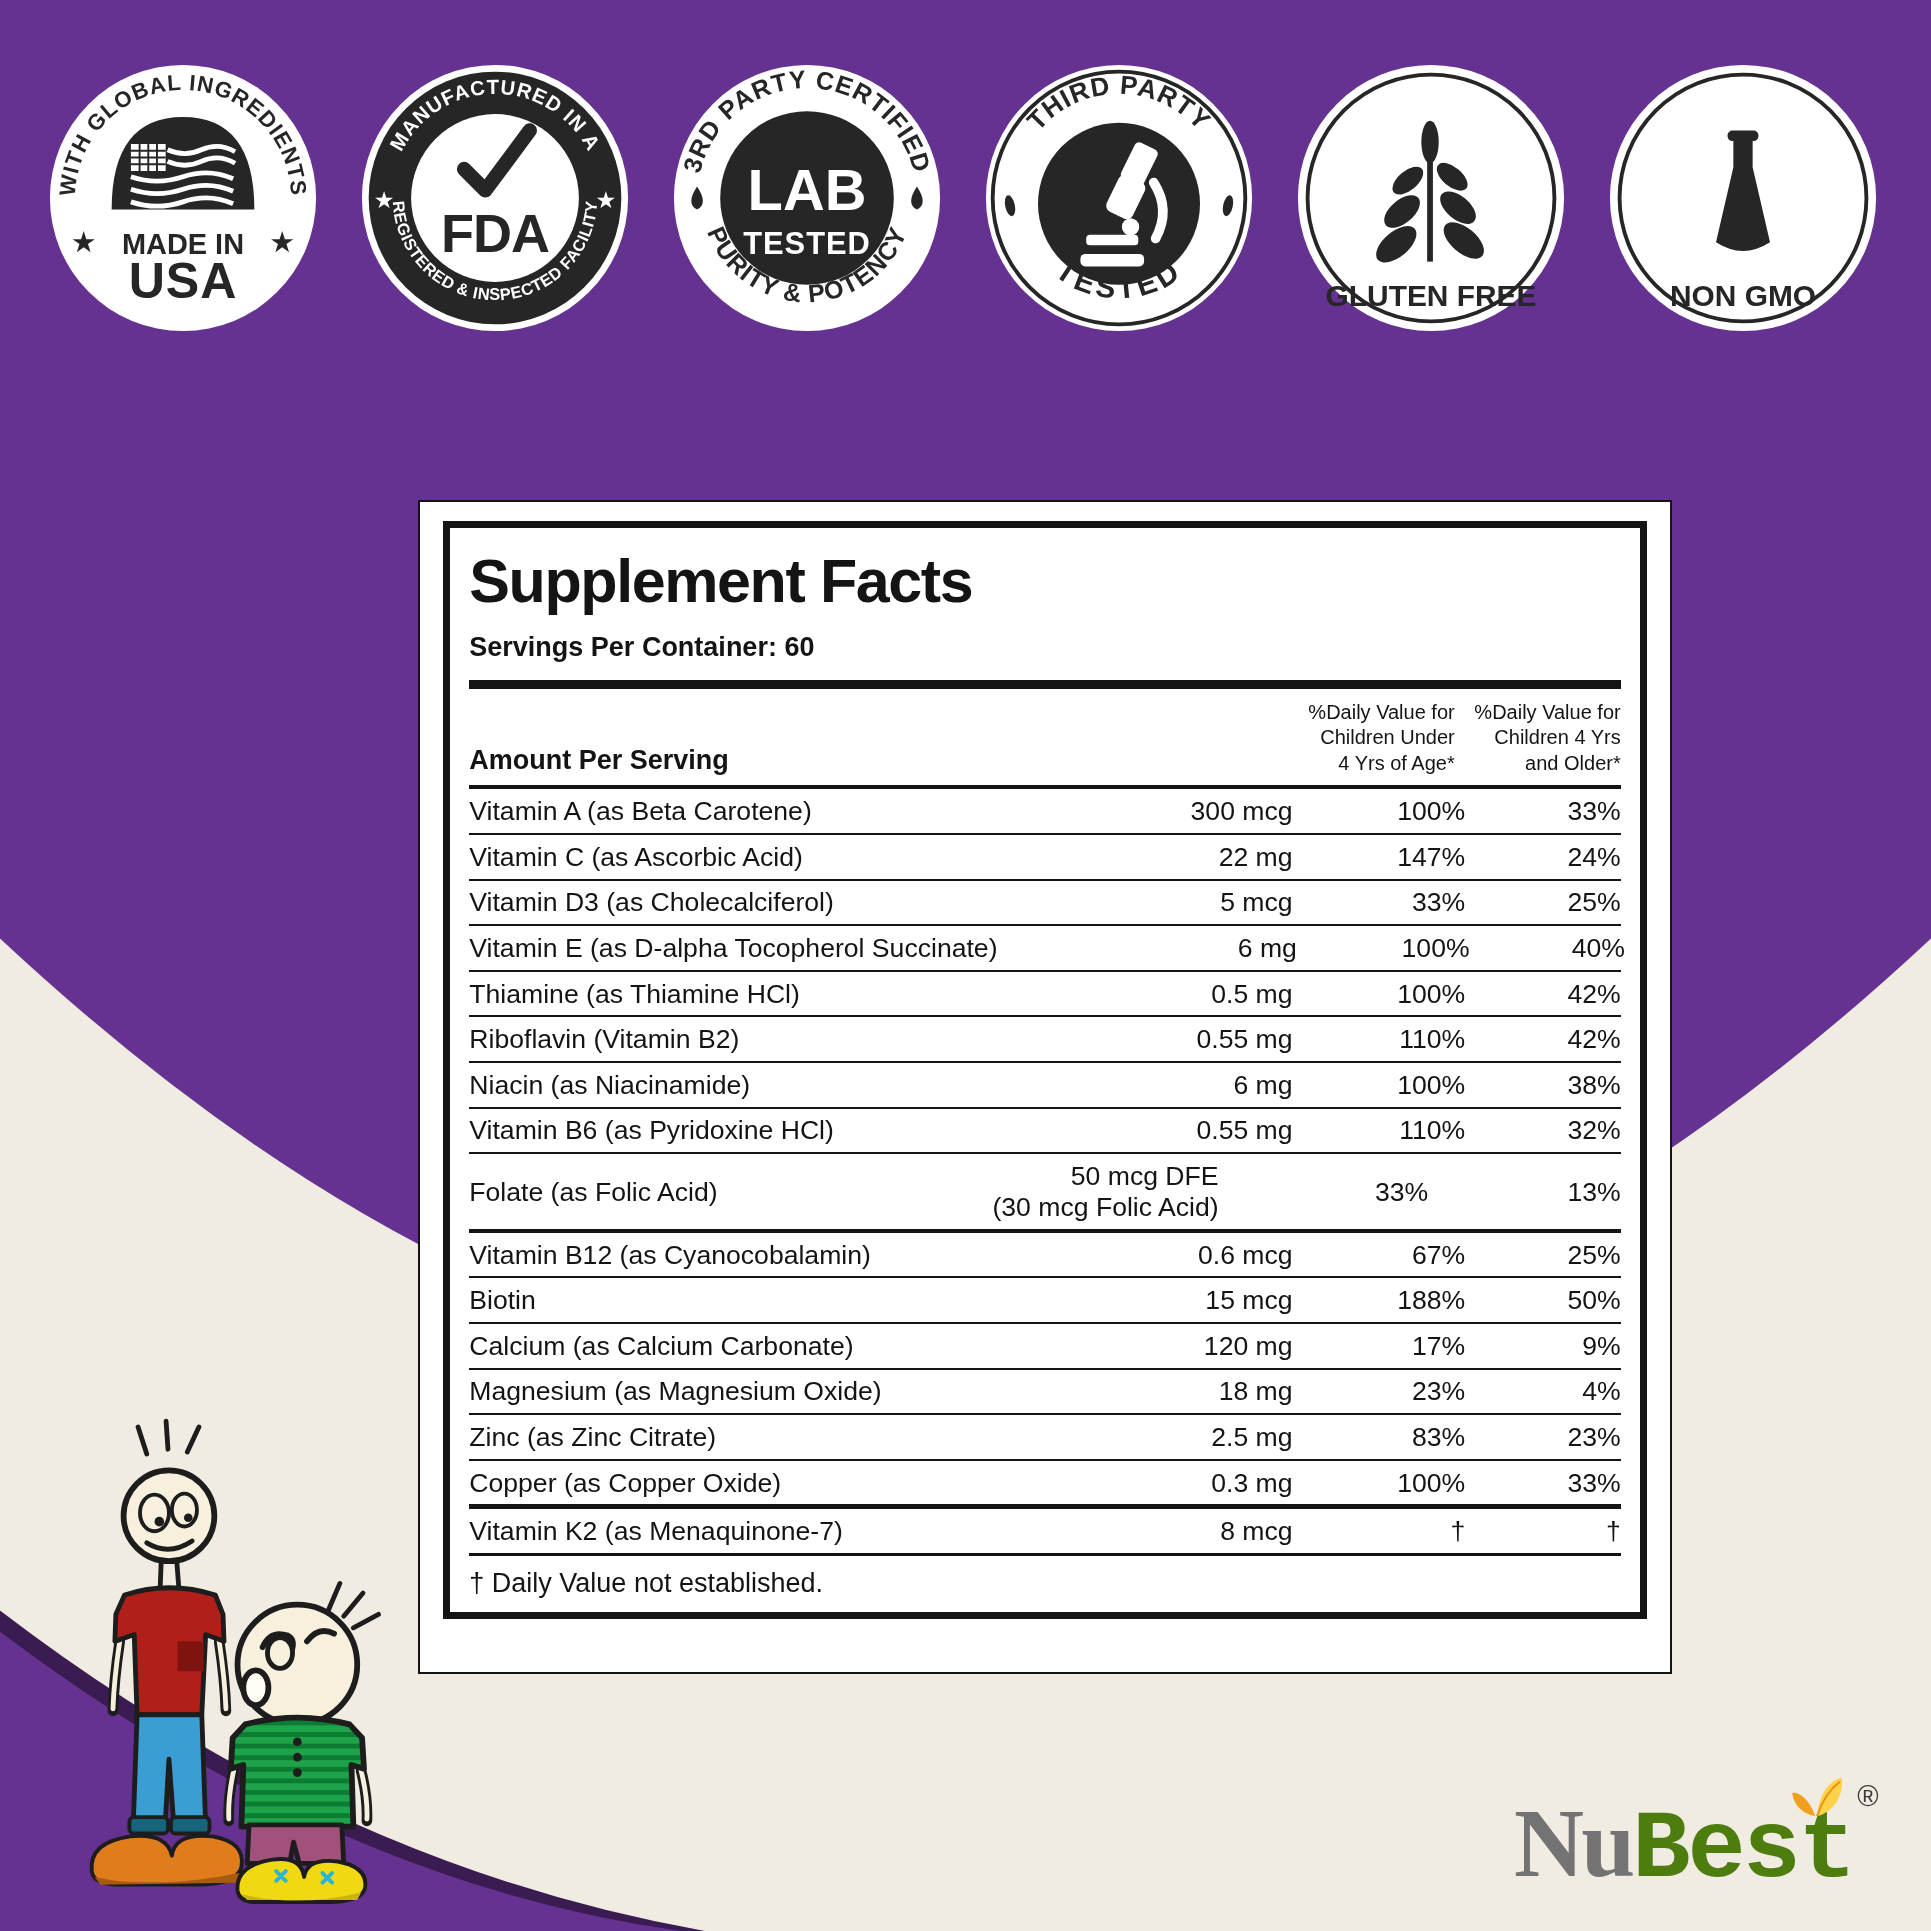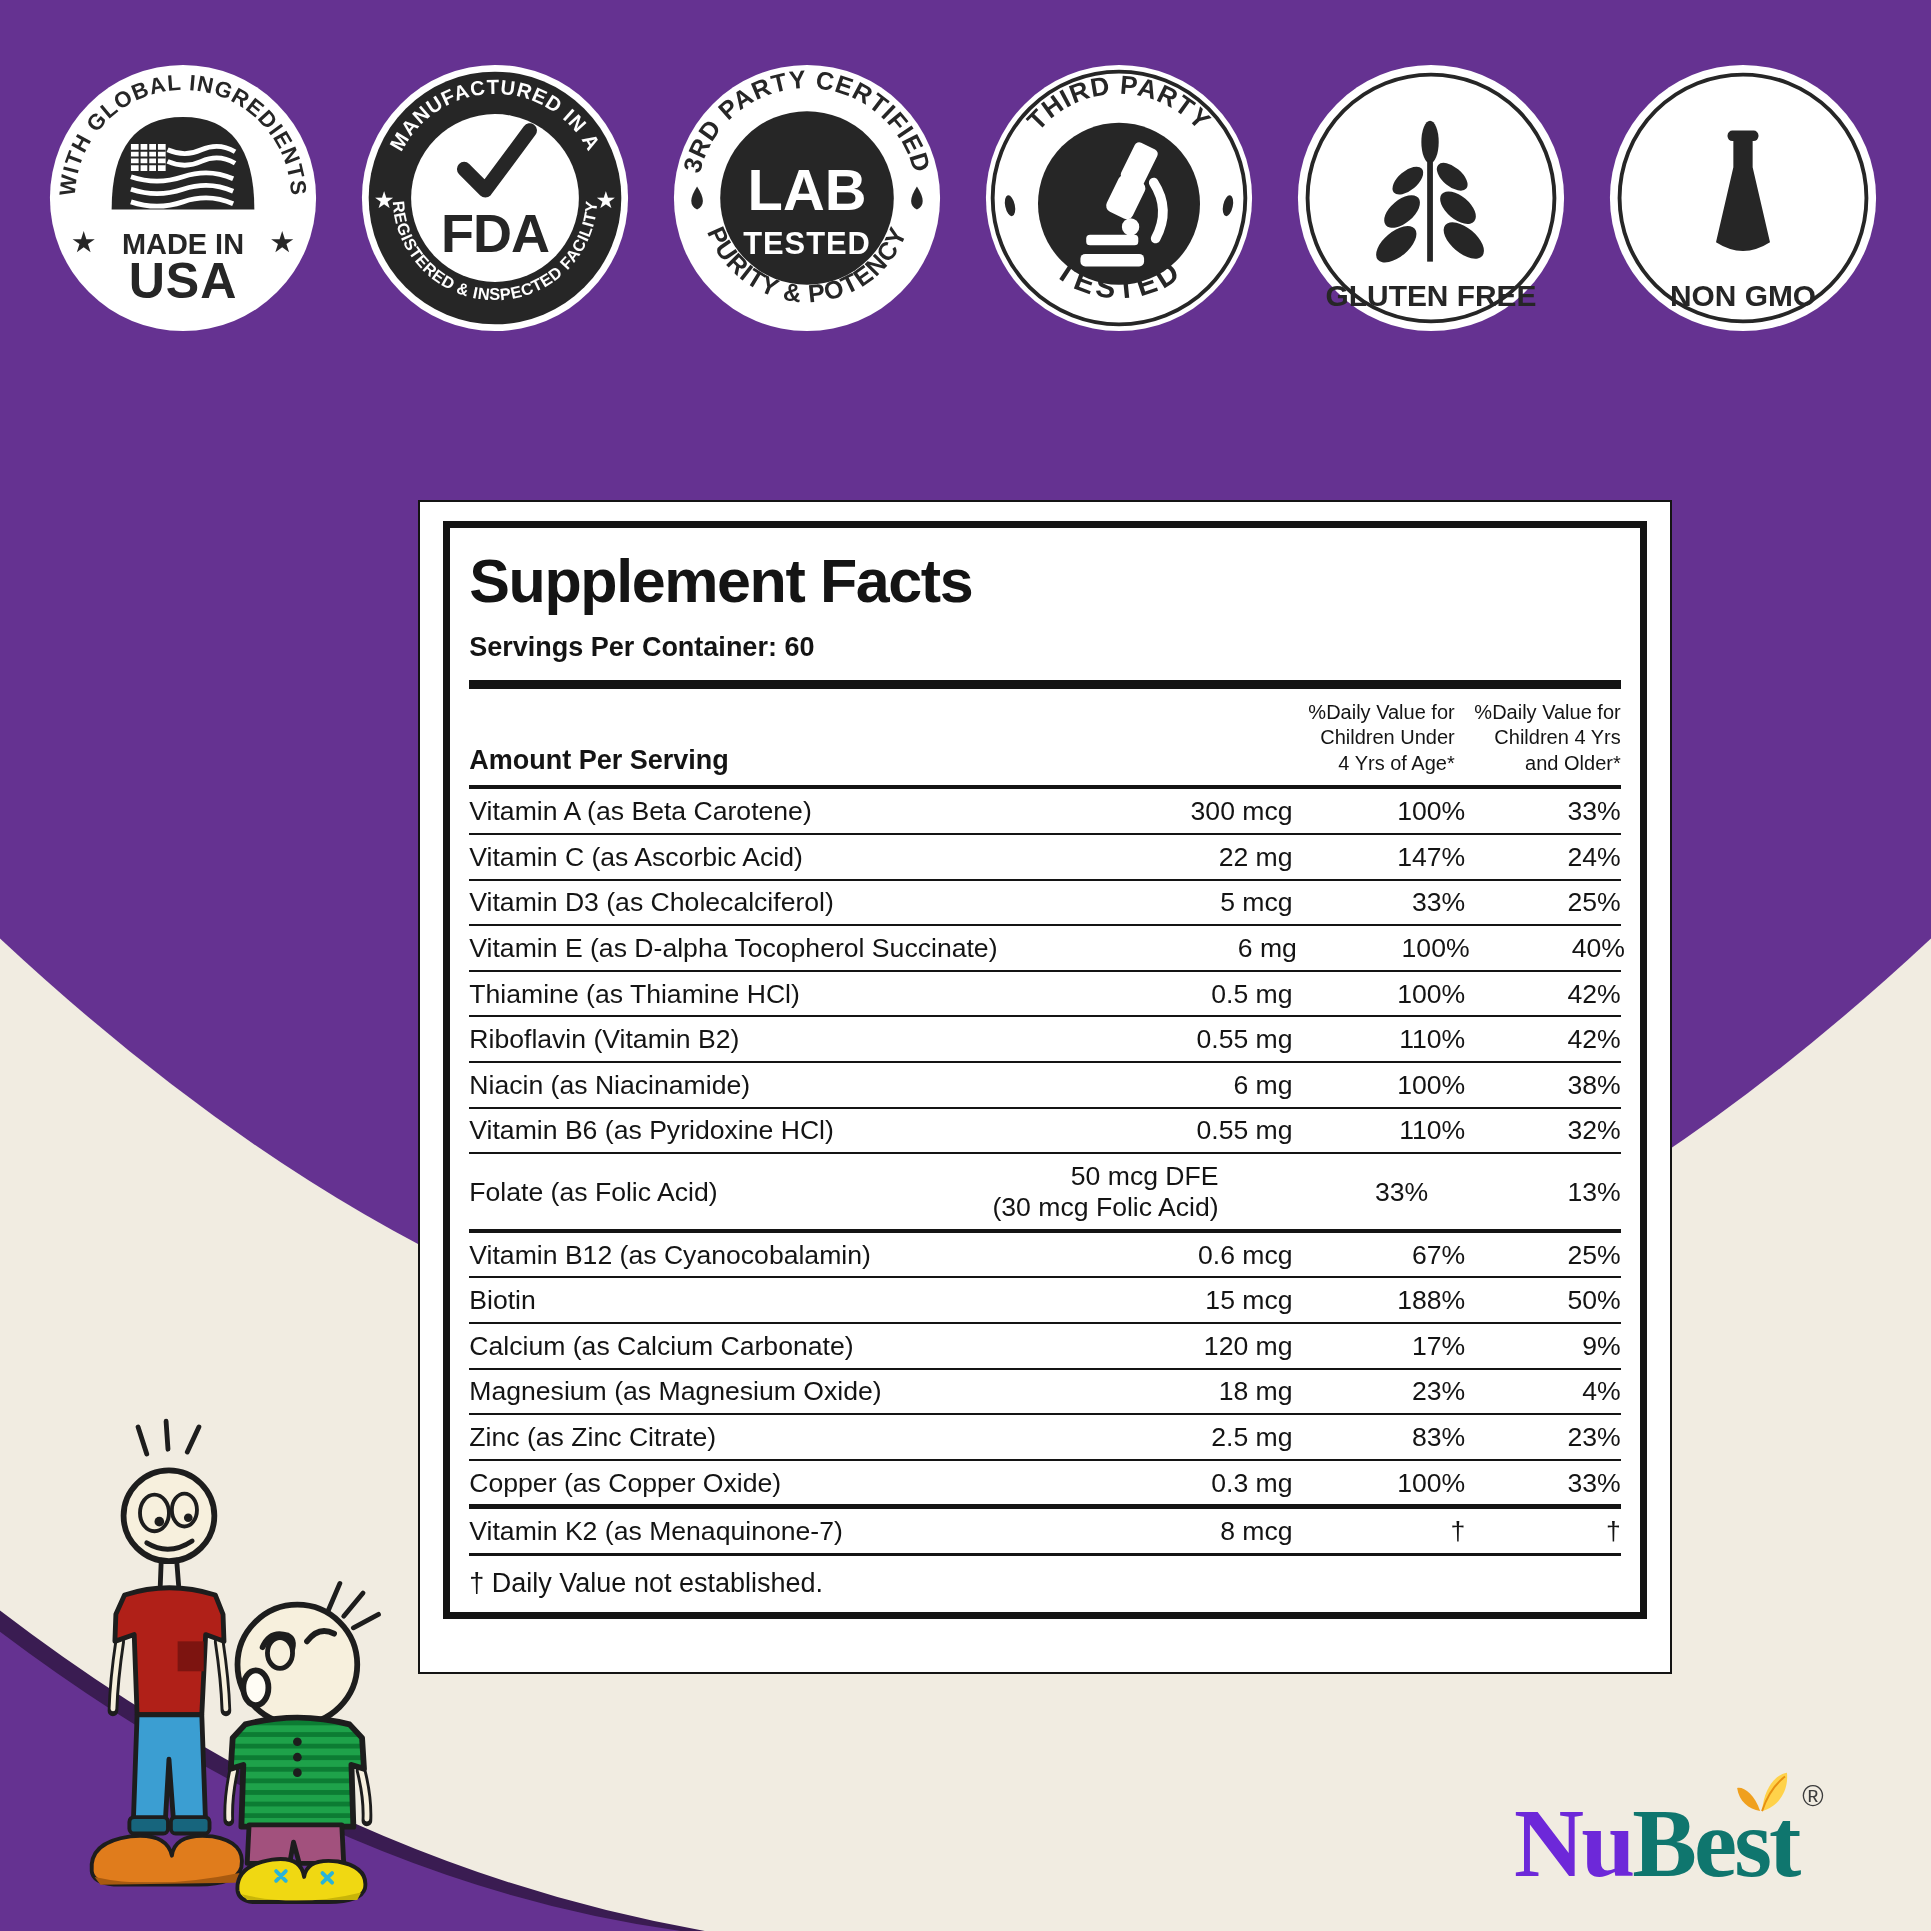--- a/index.html
+++ b/index.html
@@ -42,22 +42,22 @@
   .frow.t5{border-bottom-width:4.8px;gap:37px;}
   .frow.t6{border-bottom-width:5.8px;}
   .sf-foot{font-size:27px; padding:11.6px 0 13.5px;}
   .other-ing{margin:15.4px 1.9px 0 1.9px; font-size:27.5px; line-height:1.48; text-align:justify;}
   
   .logo{
     position:absolute; left:1514px; top:1788px; height:126px;
     font-family:"Liberation Serif", serif; font-weight:700; font-size:97px;
     letter-spacing:-2.9px; white-space:nowrap;
   }
-  .logo .nu{color:#6d28d9;}
-  .logo .best{color:#0f766e; position:relative;}
+  .logo .nu{color:#737373;}
+  .logo .best{color:#4d7c0f; position:relative;font-family:Liberation Mono, monospace;}
   .logo .leaf{position:absolute; right:7.7px; top:-23px; width:56px; height:46px;}
   .logo .reg{
     font-family:"Liberation Sans", sans-serif; font-weight:400; font-size:29px;
     color:#3c3c3c; letter-spacing:0; vertical-align:super; position:relative; top:-37px; left:3.9px;
   }
 </style>
 </head>
 <body>
 
 <div class="stage">

